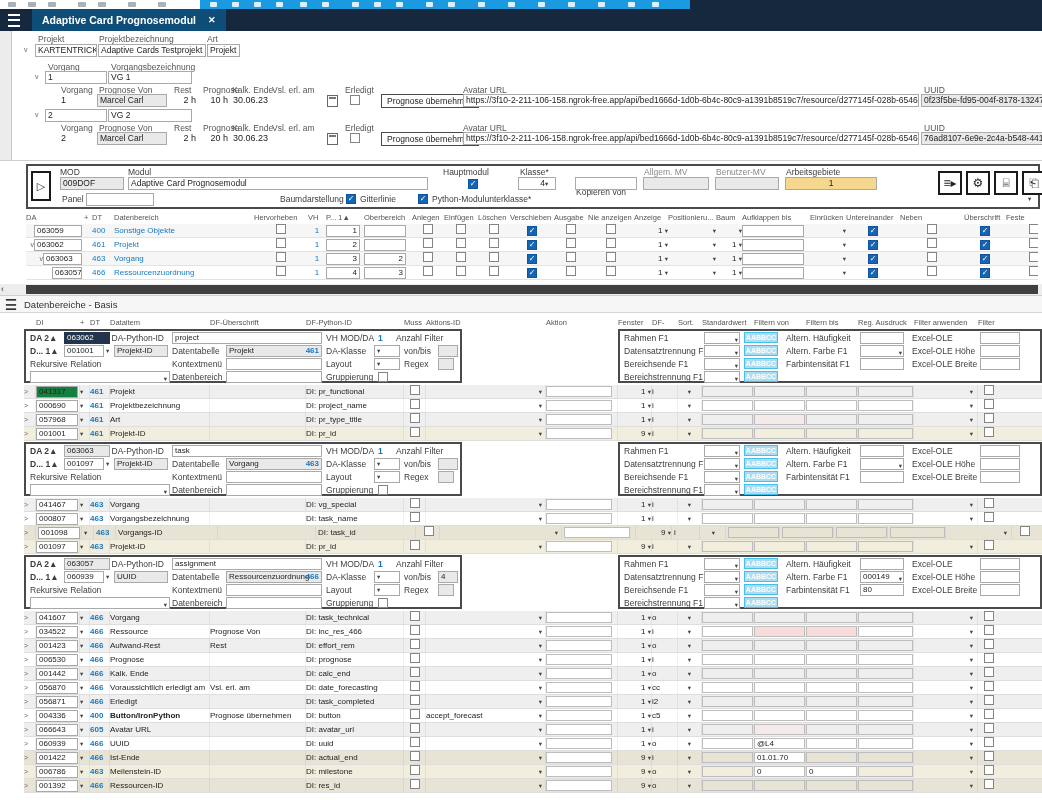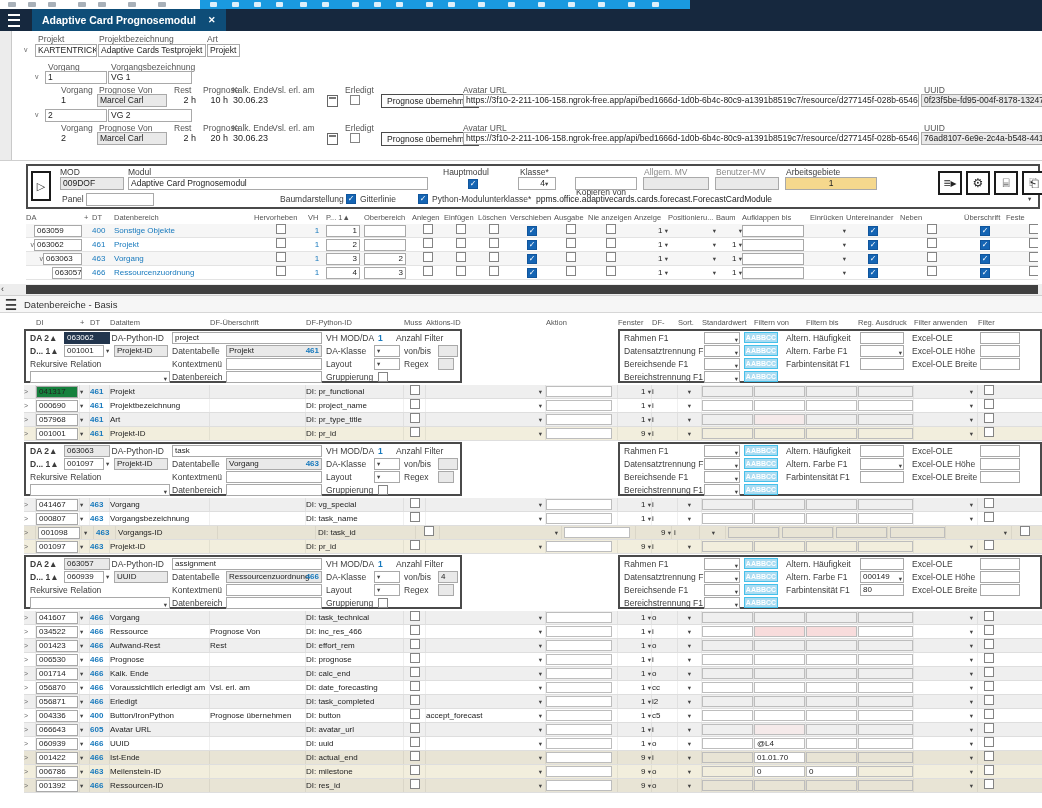--- a/index.html
+++ b/index.html
@@ -188,21 +188,20 @@
       <div class="iconbtn" style="left: 938px; top: 5px; width: 24px; height: 24px; font-size: 12px;">⚙</div>
       <div class="iconbtn" style="left: 966px; top: 5px; width: 24px; height: 24px; font-size: 12px;">⌸</div>
       <div class="iconbtn" style="left: 994px; top: 5px; width: 24px; height: 24px; font-size: 12px;">⎗</div>
       <div class="lbl" style="left: 34px; top: 28px;">Panel</div>
       <div class="in" style="left: 58px; top: 27px; width: 68px; height: 13px;"></div>
       <div class="lbl" style="left: 252px; top: 28px;">Baumdarstellung</div>
       <div class="cb on" style="left: 318px; top: 28px;">✓</div>
       <div class="lbl" style="left: 332px; top: 28px;">Gitterlinie</div>
       <div class="cb on" style="left: 390px; top: 28px;">✓</div>
       <div class="lbl" style="left: 404px; top: 28px;">Python-Modulunterklasse*</div>
-      <div class="a" style="left: 508px; top: 28px; width: 500px; font-size: 8.5px;">ppms.office.adaptivecards.cards.forecast.ForecastCardModule</div>
       <div class="a dda" style="left: 1000px; top: 29px;">▾</div>
     </div>
   <div id="modtable">
       <div class="mrow h">
         <div class="mc hd" style="width: 58px;">DA</div>
         <div class="mc hd" style="width: 8px;">+</div>
         <div class="mc hd" style="width: 22px;">DT</div>
         <div class="mc hd" style="width: 140px;">Datenbereich</div>
         <div class="mc hd" style="width: 54px;">Hervorheben</div>
         <div class="mc hd" style="width: 18px;">VH</div>
@@ -921,21 +920,21 @@
         <div class="bc" style="width: 52px;"><div class="ibox" style="background: transparent;"></div></div>
         <div class="bc" style="width: 52px;"><div class="ibox" style="background: transparent;"></div></div>
         <div class="bc" style="width: 56px;"><div class="ibox" style="background: transparent;"></div></div>
         <div class="bc" style="width: 64px; text-align: right;">
           <div class="dda" style="margin-right: 4px;">▾</div>
         </div>
         <div class="bc" style="width: 28px; text-align: left; padding-left: 6px; border-right: none;"><div class="cbi"></div></div>
       </div>
       <div class="brow" style="background: rgb(239, 239, 239); border-bottom: 1px solid rgb(222, 222, 222);">
         <div class="bc" style="width: 12px; color: rgb(102, 102, 102); font-size: 7px;">&gt;</div>
-        <div class="bc" style="width: 44px;"><div class="inl" style="width: 42px; background: rgb(255, 255, 255);">001714</div></div>
+        <div class="bc" style="width: 44px;"><div class="inl" style="width: 42px; background: rgb(255, 255, 255);">001442</div></div>
         <div class="bc" style="width: 10px;">
           <div class="dda">▾</div>
         </div>
         <div class="bc" style="width: 20px; color: rgb(23, 121, 189); font-weight: bold;">466</div>
         <div class="bc" style="width: 100px;">Kalk. Ende</div>
         <div class="bc" style="width: 96px;"></div>
         <div class="bc" style="width: 98px;">DI: calc_end</div>
         <div class="bc" style="width: 22px; text-align: center;"><div class="cbi"></div></div>
         <div class="bc" style="width: 120px;">
           <div class="dda" style="float: right; margin-right: 3px;">▾</div>
@@ -1013,21 +1012,21 @@
         </div>
         <div class="bc" style="width: 28px; text-align: left; padding-left: 6px; border-right: none;"><div class="cbi"></div></div>
       </div>
       <div class="brow" style="background: rgb(255, 255, 255); border-bottom: 1px solid rgb(222, 222, 222);">
         <div class="bc" style="width: 12px; color: rgb(102, 102, 102); font-size: 7px;">&gt;</div>
         <div class="bc" style="width: 44px;"><div class="inl" style="width: 42px; background: rgb(255, 255, 255);">004336</div></div>
         <div class="bc" style="width: 10px;">
           <div class="dda">▾</div>
         </div>
         <div class="bc" style="width: 20px; color: rgb(23, 121, 189); font-weight: bold;">400</div>
-        <div class="bc" style="width: 100px;">Button/IronPython</div>
+        <div class="bc" style="width: 100px; font-weight: bold;">Button/IronPython</div>
         <div class="bc" style="width: 96px;">Prognose übernehmen</div>
         <div class="bc" style="width: 98px;">DI: button</div>
         <div class="bc" style="width: 22px; text-align: center;"><div class="cbi"></div></div>
         <div class="bc" style="width: 120px;">accept_forecast<div class="dda" style="float: right; margin-right: 3px;">▾</div></div>
         <div class="bc" style="width: 72px;"><div class="ibox" style="width: 66px; background: rgb(255, 255, 255);"></div></div>
         <div class="bc" style="width: 34px; text-align: right;">1 <div class="dda" style="display: inline;">▾</div></div>
         <div class="bc" style="width: 26px;">c5</div>
         <div class="bc" style="width: 24px; text-align: center;">
           <div class="dda">▾</div>
         </div>

